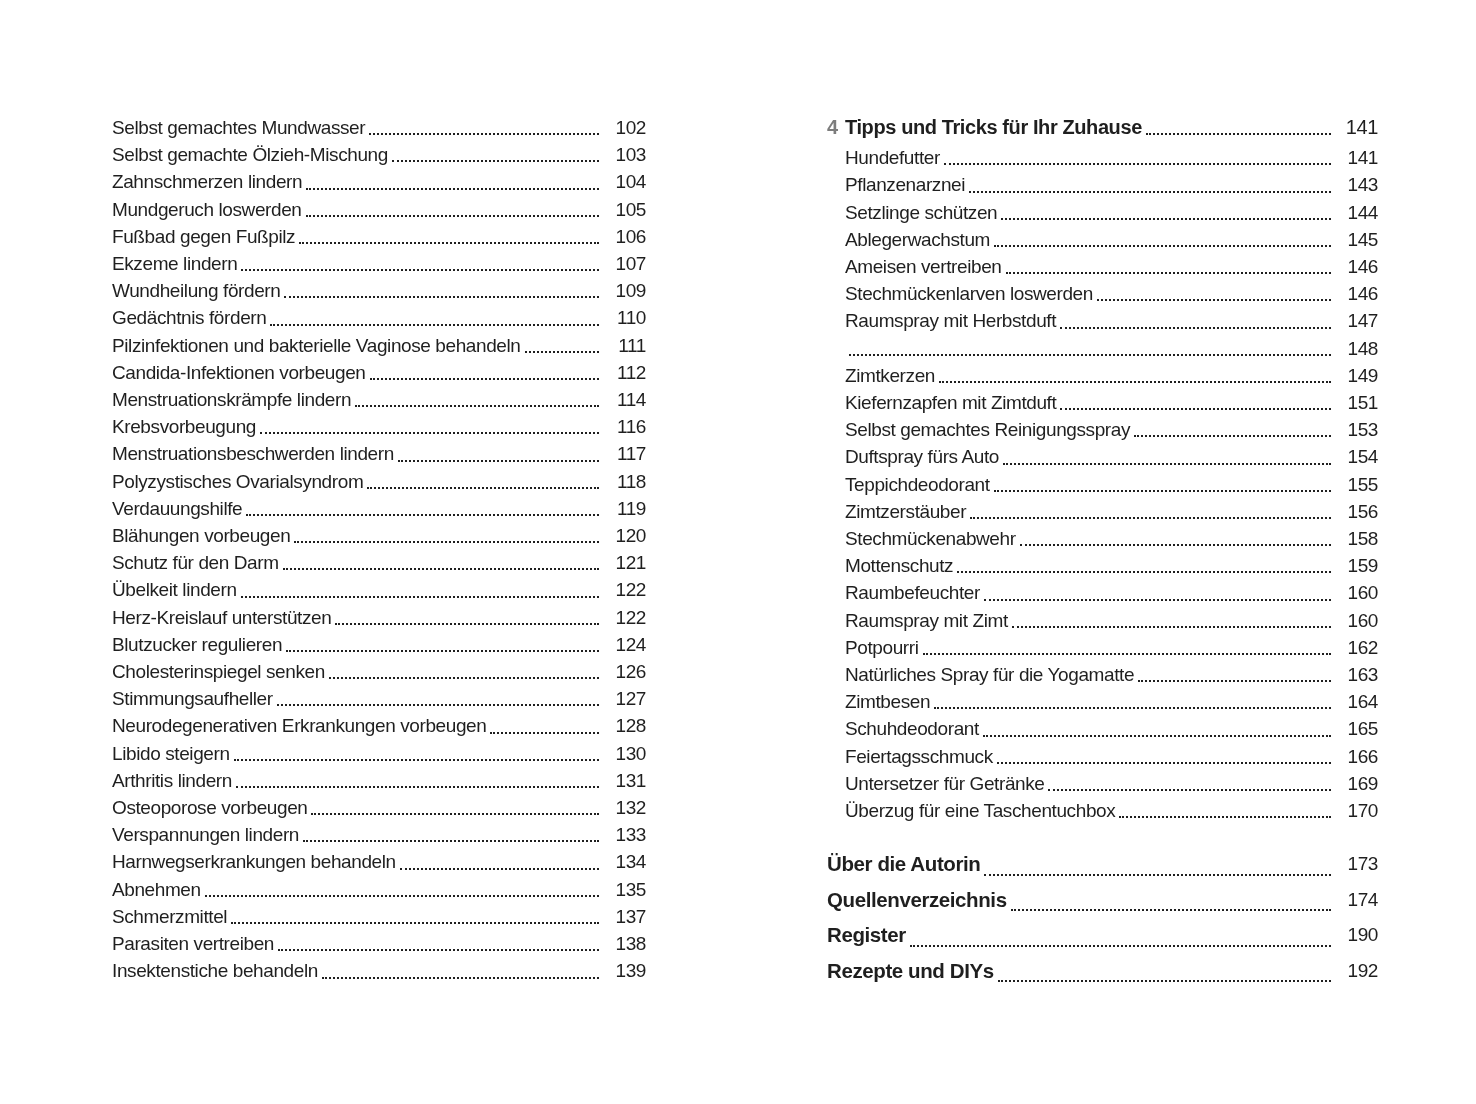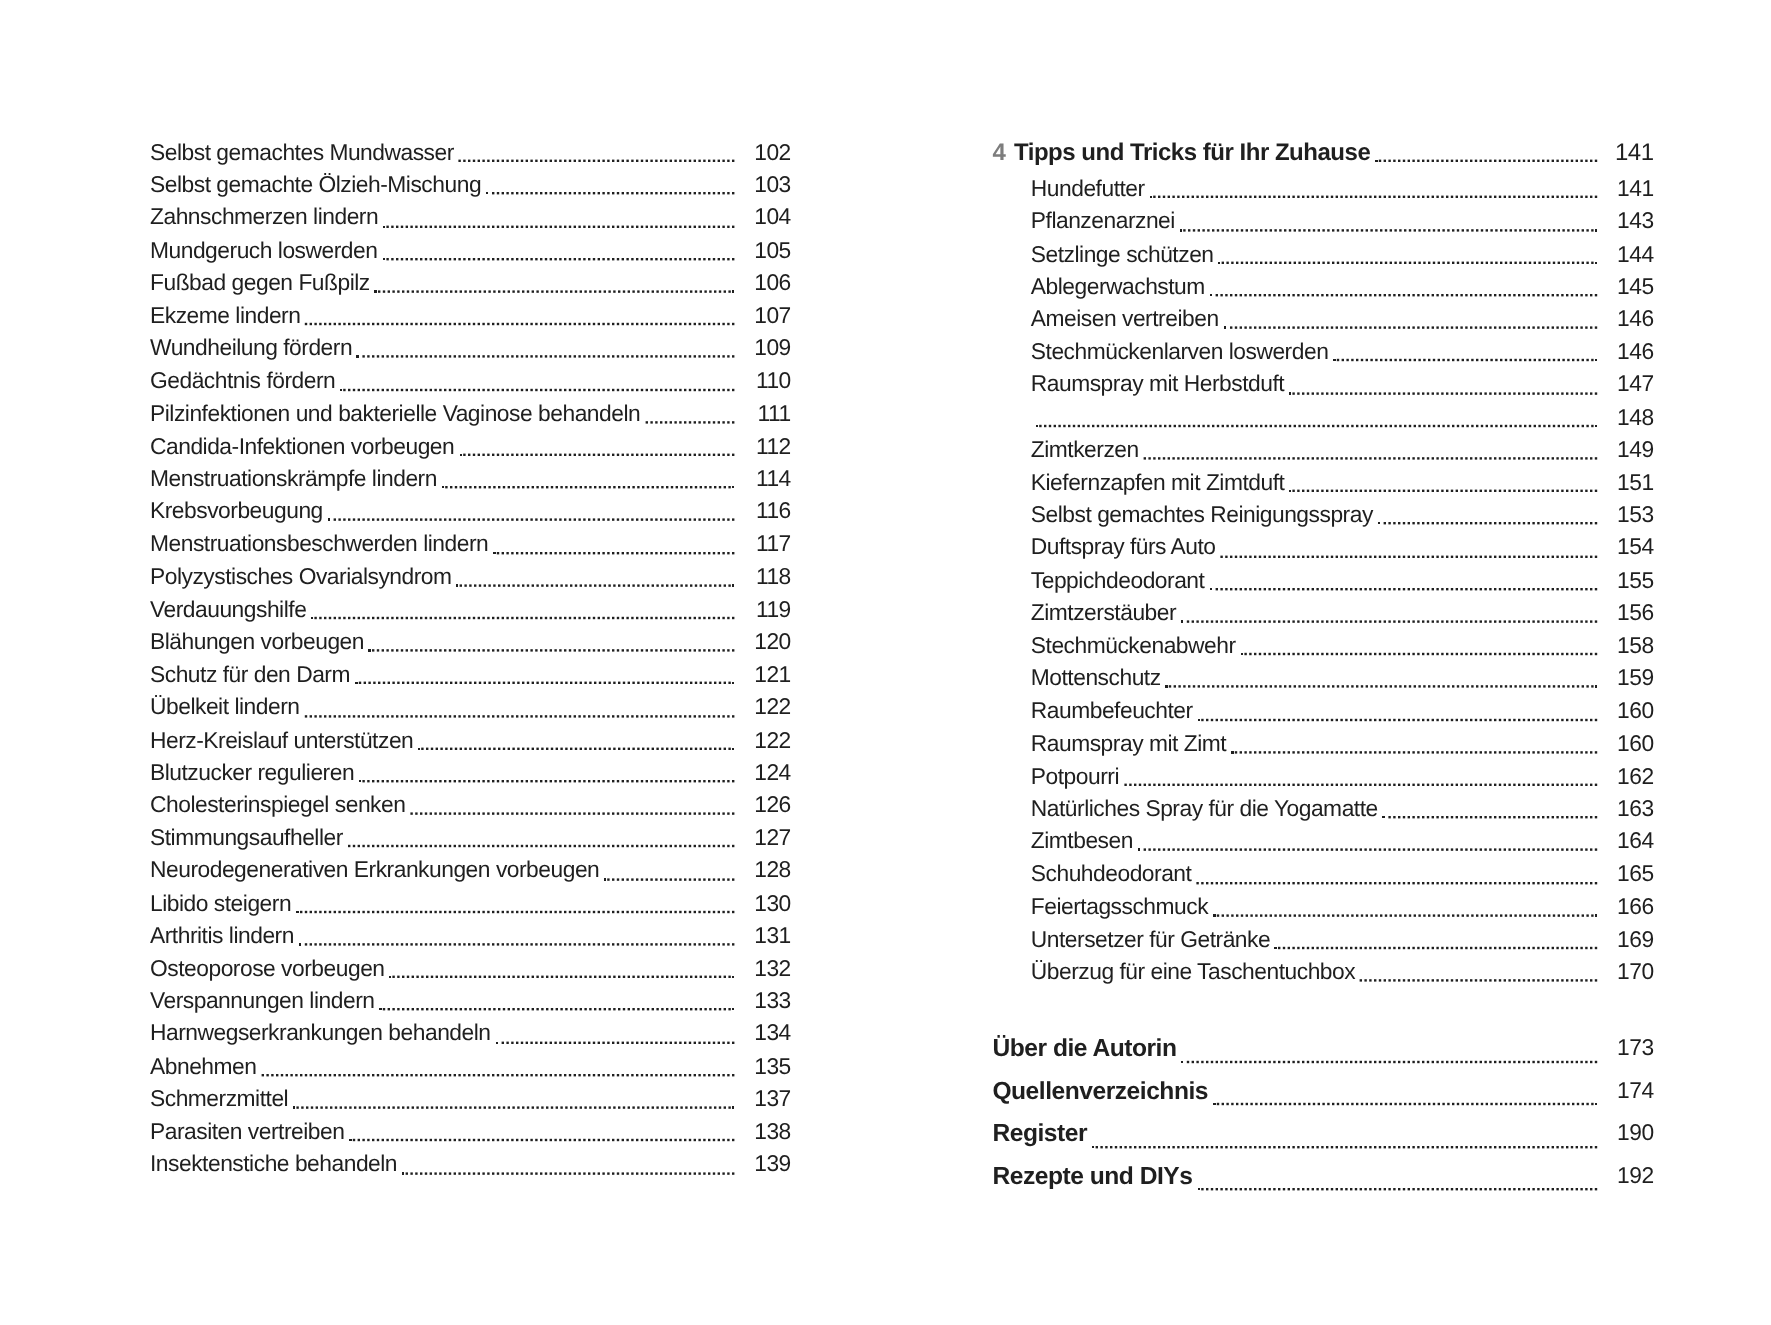--- a/index.html
+++ b/index.html
@@ -19,21 +19,21 @@
   .page {
     position: absolute;
     inset: 0;
     background: #ffffff;
   }
   .col {
     position: absolute;
     top: 114px;
   }
   .col-left {
-    left: 125px;
+    left: 112px;
     width: 534px;
   }
   .col-right {
     left: 827px;
     width: 551px;
   }
   .trow {
     display: flex;
     line-height: 27.2px;
     font-size: 19px;
@@ -69,25 +69,25 @@
   .chapter-row .chnum {
     flex: none;
     width: 18px;
     color: var(--chapter-num, #7d7d7d);
   }
   .chapter-row .pagenum {
     font-weight: normal;
   }
   
   .sub-rows .trow {
-    margin-left: 32px;
+    margin-left: 18px;
   }
   
   .backmatter {
-    margin-top: 32px;
+    margin-top: 22px;
   }
   .backmatter .trow {
     line-height: 35.5px;
     font-size: 20.5px;
     font-weight: bold;
   }
   .backmatter .trow .pagenum {
     font-weight: normal;
     font-size: 19px;
   }

